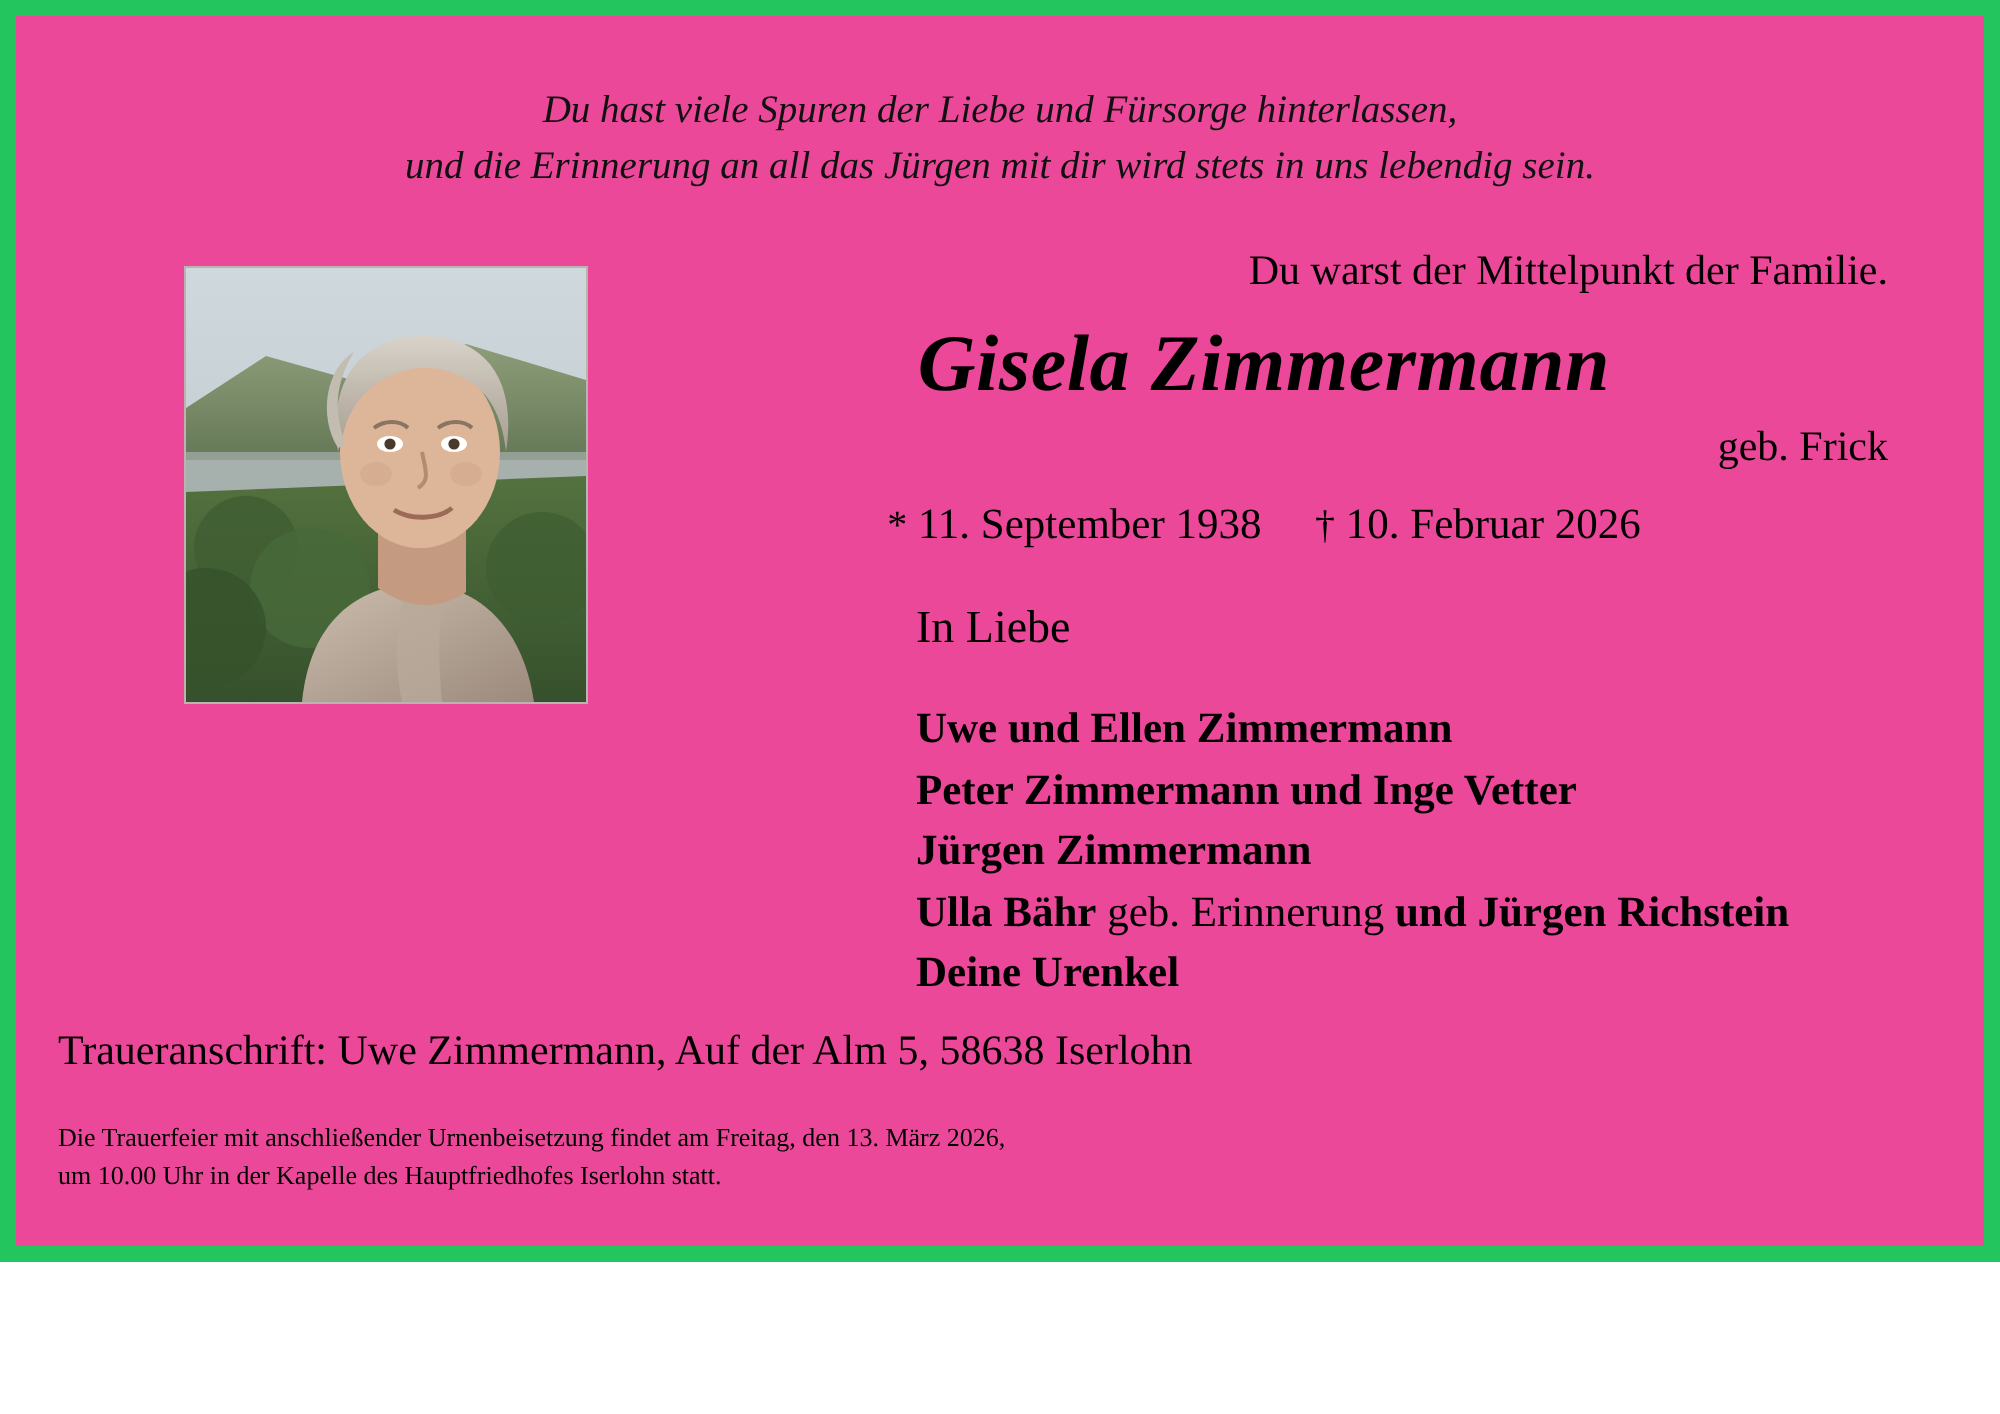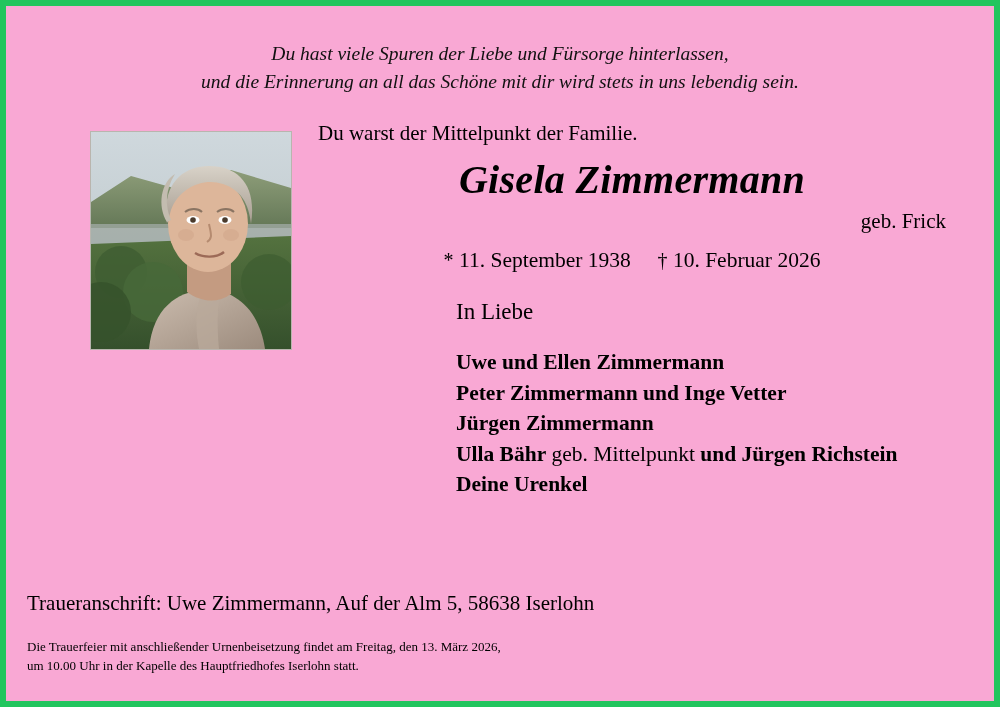--- a/index.html
+++ b/index.html
@@ -7,24 +7,24 @@
     padding: 0;
     background: #ffffff;
   }
   body {
     font-family: "Liberation Serif", serif;
     color: #000000;
   }
   .obituary {
     position: relative;
     width: 1000px;
-    height: 707px;
+    height: 631px;
     box-sizing: border-box;
-    background: #f9a8d4;
-    border: 6px solid #22c55e;
+    background: #ec4899;
+    border: 8px solid #22c55e;
     overflow: hidden;
   }
   .inner {
     position: absolute;
     left: 0;
     top: 0;
     right: 0;
     bottom: 0;
     padding: 26px 32px 18px 32px;
     box-sizing: border-box;
@@ -64,21 +64,21 @@
   .photo svg { display: block; }
 
   .text-col {
     position: absolute;
     left: 280px;
     right: 16px;
     top: 0;
   }
 
   .intro {
-    text-align: left;
+    text-align: right;
     font-size: 21px;
     margin-bottom: 12px;
   }
   .name {
     text-align: center;
     font-size: 40px;
     font-weight: bold;
     letter-spacing: 0.3px;
     line-height: 1.12;
     margin: 4px 0 6px 0;
@@ -138,21 +138,21 @@
   .service .line { display: block; }
 </style>
 </head>
 <body>
 
 <div class="obituary">
   <div class="inner">
 
     <div class="motto">
       <span class="line">Du hast viele Spuren der Liebe und Fürsorge hinterlassen,</span>
-      <span class="line">und die Erinnerung an all das Schöne mit dir wird stets in uns lebendig sein.</span>
+      <span class="line">und die Erinnerung an all das Jürgen mit dir wird stets in uns lebendig sein.</span>
     </div>
 
     <div class="body-area">
 
       <div class="photo">
         <svg width="200" height="217" viewBox="0 0 200 217" xmlns="http://www.w3.org/2000/svg">
           <defs>
             <linearGradient id="sky" x1="0" y1="0" x2="0" y2="1">
               <stop offset="0%" stop-color="#cfd8dd"></stop>
               <stop offset="100%" stop-color="#b9c3c4"></stop>
@@ -221,21 +221,21 @@
           <span>10. Februar 2026</span>
         </div>
 
         <div class="inliebe">In Liebe</div>
 
         <div class="family">
           <div class="fline">Uwe und Ellen Zimmermann</div>
           <div class="fline">Peter Zimmermann und Inge Vetter</div>
           <div class="fline">Jürgen Zimmermann</div>
           <div class="fline">
-            <span>Ulla Bähr</span><span class="thin"> geb. Mittelpunkt </span><span>und Jürgen Richstein</span>
+            <span>Ulla Bähr</span><span class="thin"> geb. Erinnerung </span><span>und Jürgen Richstein</span>
           </div>
           <div class="fline">Deine Urenkel</div>
         </div>
       </div>
     </div>
 
     <div class="footer">
       <div class="address">Traueranschrift: Uwe Zimmermann, Auf der Alm 5, 58638 Iserlohn</div>
       <div class="service">
         <span class="line">Die Trauerfeier mit anschließender Urnenbeisetzung findet am Freitag, den 13. März 2026,</span>

